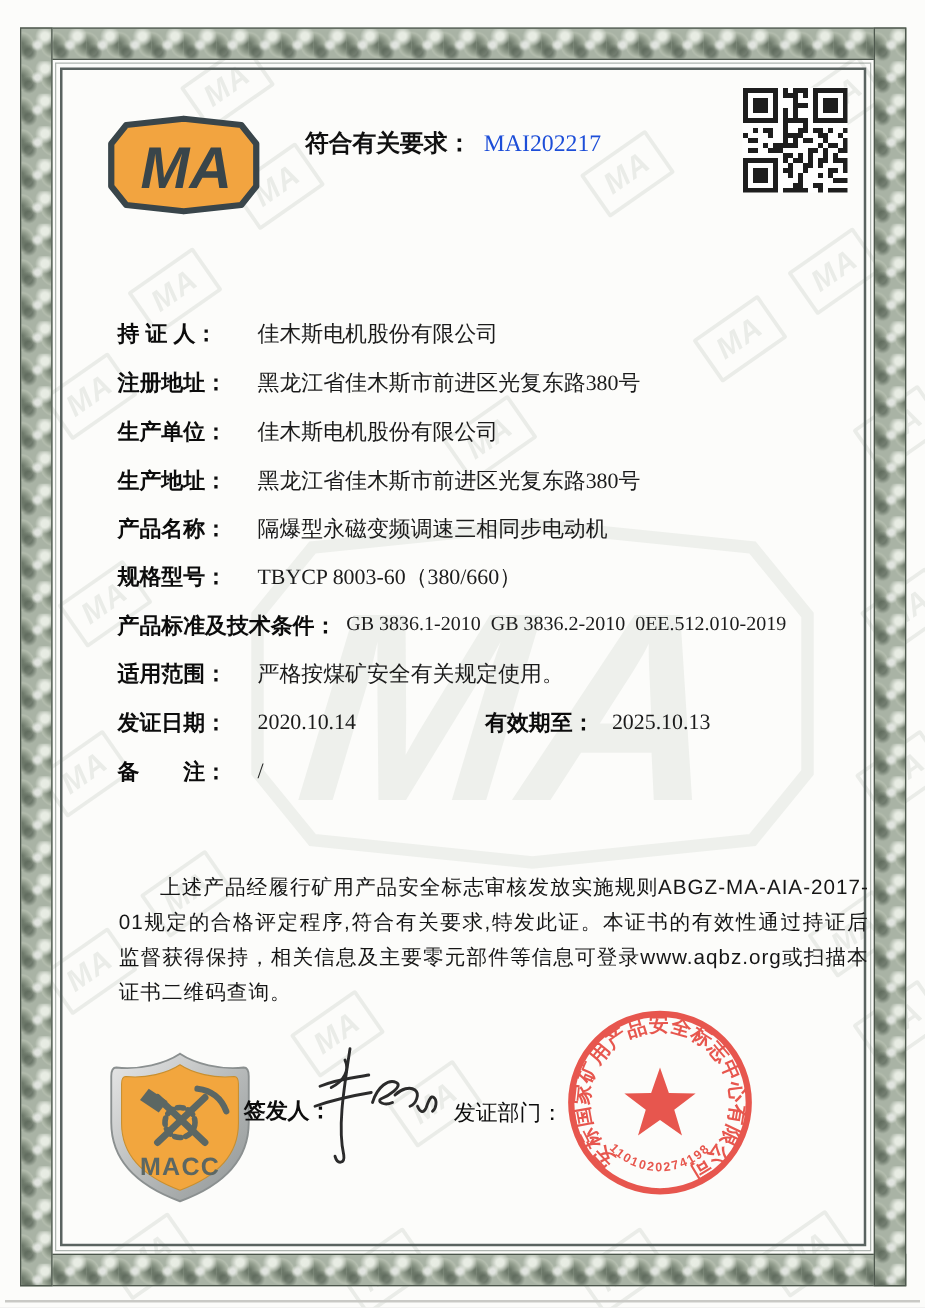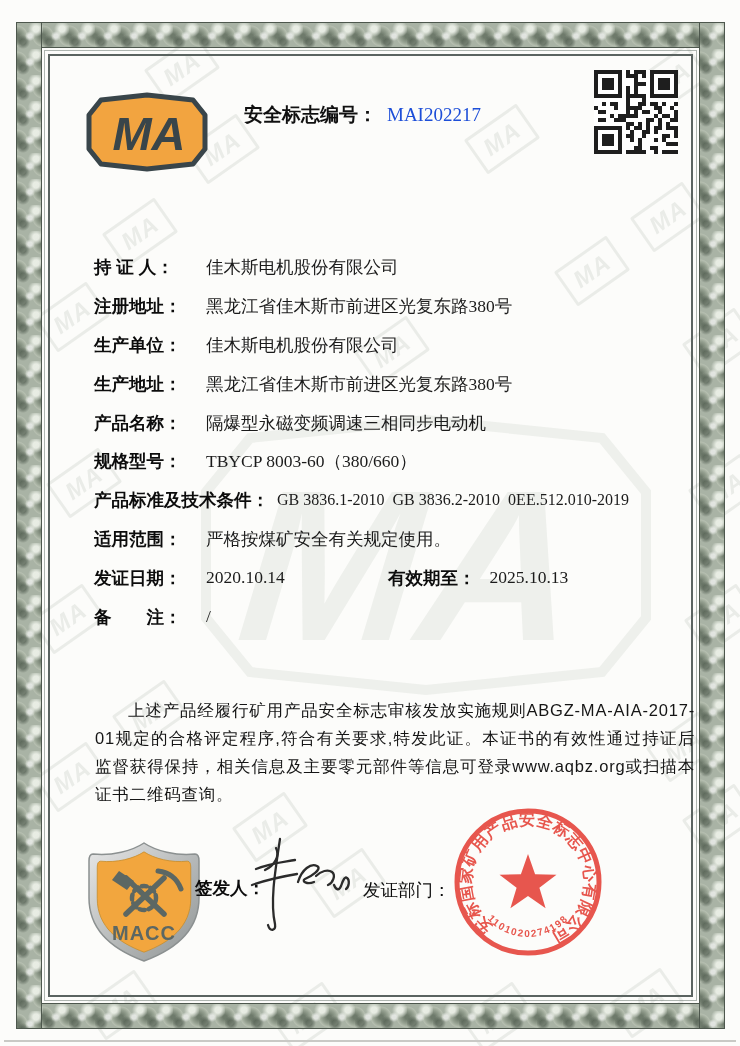--- a/index.html
+++ b/index.html
@@ -104,21 +104,21 @@
   </div>
   <div class="inner-line"></div>
   <div class="scan-edge"></div>
 
   <svg class="ma-logo" viewBox="0 0 122 80">
     <polygon points="3,23 15,8 61,3 107,8 119,23 119,57 107,72 61,77 15,72 3,57" fill="#F2A440" stroke="#39454A" stroke-width="5" stroke-linejoin="round"></polygon>
     <text x="63" y="58" text-anchor="middle" font-family="Liberation Sans, sans-serif" font-style="italic" font-weight="900" font-size="47" fill="#39454A">MA</text>
   </svg>
 
   <div class="cert-no">
-    <span class="lbl">安全标志编号：</span><span class="val">MAI202217</span>
+    <span class="lbl">符合有关要求：</span><span class="val">MAI202217</span>
   </div>
 
   <div class="qr"><svg viewBox="0 0 21 21" width="84" height="84" shape-rendering="crispEdges" style="background:#fff">
         <rect x="8" y="0" width="1" height="1" fill="#1e1e1e"></rect>
         <rect x="10" y="0" width="1" height="1" fill="#1e1e1e"></rect>
         <rect x="11" y="0" width="1" height="1" fill="#1e1e1e"></rect>
         <rect x="12" y="0" width="1" height="1" fill="#1e1e1e"></rect>
         <rect x="8" y="1" width="1" height="1" fill="#1e1e1e"></rect>
         <rect x="9" y="1" width="1" height="1" fill="#1e1e1e"></rect>
         <rect x="10" y="1" width="1" height="1" fill="#1e1e1e"></rect>

